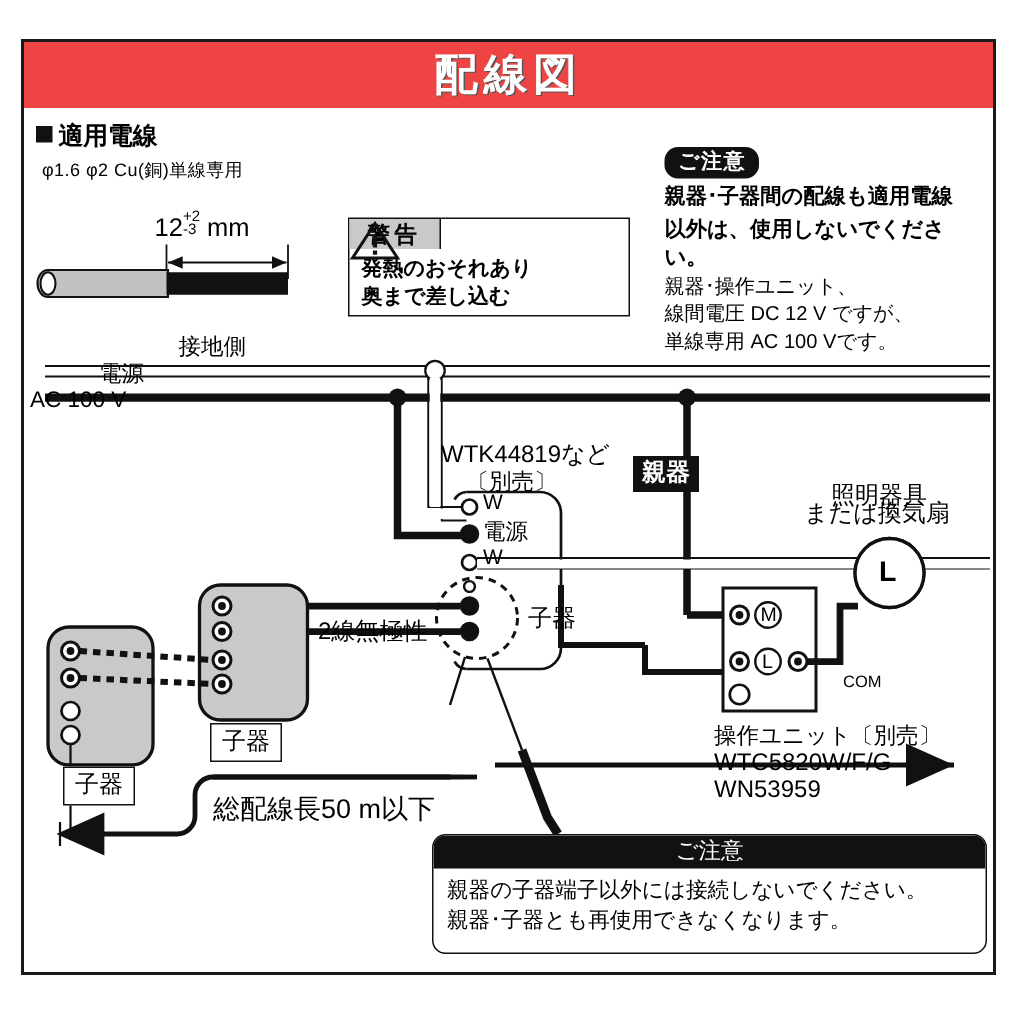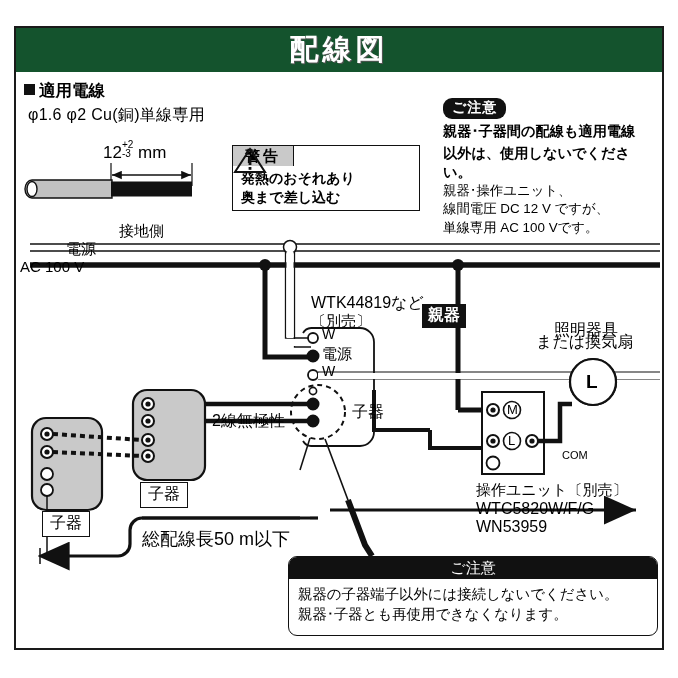--- a/index.html
+++ b/index.html
@@ -2,27 +2,27 @@
 <html><head>
 <meta charset="utf-8">
 <style>
   html,body{margin:0;padding:0;background:#fff;}
   body{width:678px;height:678px;overflow:hidden;
        font-family:"Liberation Sans","DejaVu Sans",sans-serif;color:#000;}
   #root{position:relative;width:678px;height:678px;}
   .frame{position:absolute;left:14px;top:26px;width:650px;height:624px;
          border:2px solid #1a1a1a;background:#fff;box-sizing:border-box;}
   .title-bar{position:absolute;left:16px;top:28px;width:646px;height:44px;
-             background:#14532d;display:flex;align-items:center;justify-content:center;}
+             background:#ef4444;display:flex;align-items:center;justify-content:center;}
   .title-bar span{color:#fff;font-size:29px;font-weight:bold;letter-spacing:4px;
                   text-shadow:1px 1px 0 #555;}
   .sq{display:inline-block;width:11px;height:11px;background:#111;margin-right:4px;
       vertical-align:1px;}
   .sec-head{position:absolute;left:24px;top:80px;font-size:16.5px;font-weight:bold;}
-  .wire-spec{position:absolute;left:28px;top:105px;font-size:16px;letter-spacing:.3px;}
+  .wire-spec{position:absolute;left:28px;top:105px;font-size:12px;letter-spacing:.3px;}
   
   .dimtext{position:absolute;left:103px;top:140px;font-size:17px;}
   .frac{display:inline-block;font-size:10px;line-height:9px;vertical-align:1px;text-align:left;}
   
   .warnbox{position:absolute;left:232px;top:145px;width:188px;height:66px;
            border:1.6px solid #111;box-sizing:border-box;display:flex;background:#fff;flex-direction:column;}
   .warn-left{width:60px;background:#c9c9c9;border-right:1.6px solid #111;
              display:flex;flex-direction:column;align-items:center;justify-content:center;}
   .warn-left .wtxt{font-size:15px;font-weight:bold;letter-spacing:3px;margin-top:1px;}
   .warn-right{flex:1;display:flex;flex-direction:column;justify-content:center;
@@ -211,21 +211,21 @@
     <div class="b1">以外は、使用しないでください。</div>
     <div class="b2">親器･操作ユニット、</div>
     <div class="b2">線間電圧 DC  12 V ですが、</div>
     <div class="b2">単線専用 AC  100 Vです。</div>
   </div>
 
   <div class="lbl" style="left:119px;top:222px;">接地側</div>
   <div class="lbl" style="left:66px;top:240px;">電源</div>
   <div class="lbl" style="left:20px;top:258px;">AC  100 V</div>
 
-  <div class="lbl" style="left:311px;top:293px;font-size:16px;">WTK44819など</div>
+  <div class="lbl" style="left:294px;top:293px;font-size:16px;">WTK44819など</div>
   <div class="lbl" style="left:311px;top:312px;font-size:15px;">〔別売〕</div>
   <div class="blklbl" style="left:422px;top:304px;">親器</div>
 
   <div class="lbl-sm" style="left:322px;top:326px;font-size:14px;">W</div>
   <div class="lbl-sm" style="left:322px;top:345px;font-size:15px;">電源</div>
   <div class="lbl-sm" style="left:322px;top:363px;font-size:14px;">W</div>
   <div class="lbl" style="left:352px;top:402px;font-size:16px;">子器</div>
 
   <div class="lbl" style="left:212px;top:411px;font-size:16px;">2線無極性</div>
 

